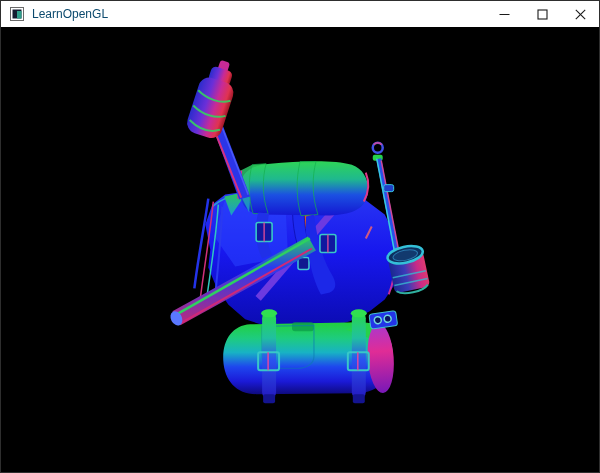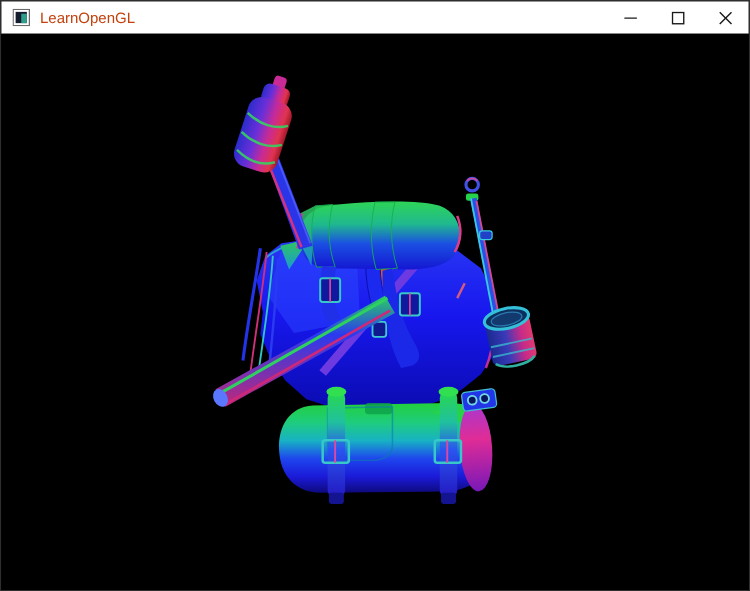--- a/index.html
+++ b/index.html
@@ -7,21 +7,21 @@
     width:600px;height:473px;box-sizing:border-box;
     border:1px solid #2e2e2e;
     font-family:"Liberation Sans","DejaVu Sans",sans-serif;
     display:flex;flex-direction:column;overflow:hidden;background:#000;
   }
   .titlebar{
     height:26px;flex:0 0 26px;background:#ffffff;color:#000;
     display:flex;align-items:center;user-select:none;
   }
   .app-icon{width:14px;height:14px;margin:0 8px 0 9px;flex:0 0 auto;}
-  .title-text{font-size:12px;color:#c2410c;line-height:26px;white-space:nowrap;text-align:right;}
+  .title-text{font-size:12px;color:#0c4a6e;line-height:26px;white-space:nowrap;text-align:right;}
   .tb-spacer{flex:1 1 auto;}
   .tb-btn{
     width:38px;height:26px;display:flex;align-items:center;justify-content:center;
     background:transparent;border:none;padding:0;cursor:default;
   }
   .tb-btn svg{display:block;}
   .client{flex:1 1 auto;background:#000;position:relative;}
   .client svg{display:block;width:100%;height:100%;}
 </style>
 </head>

